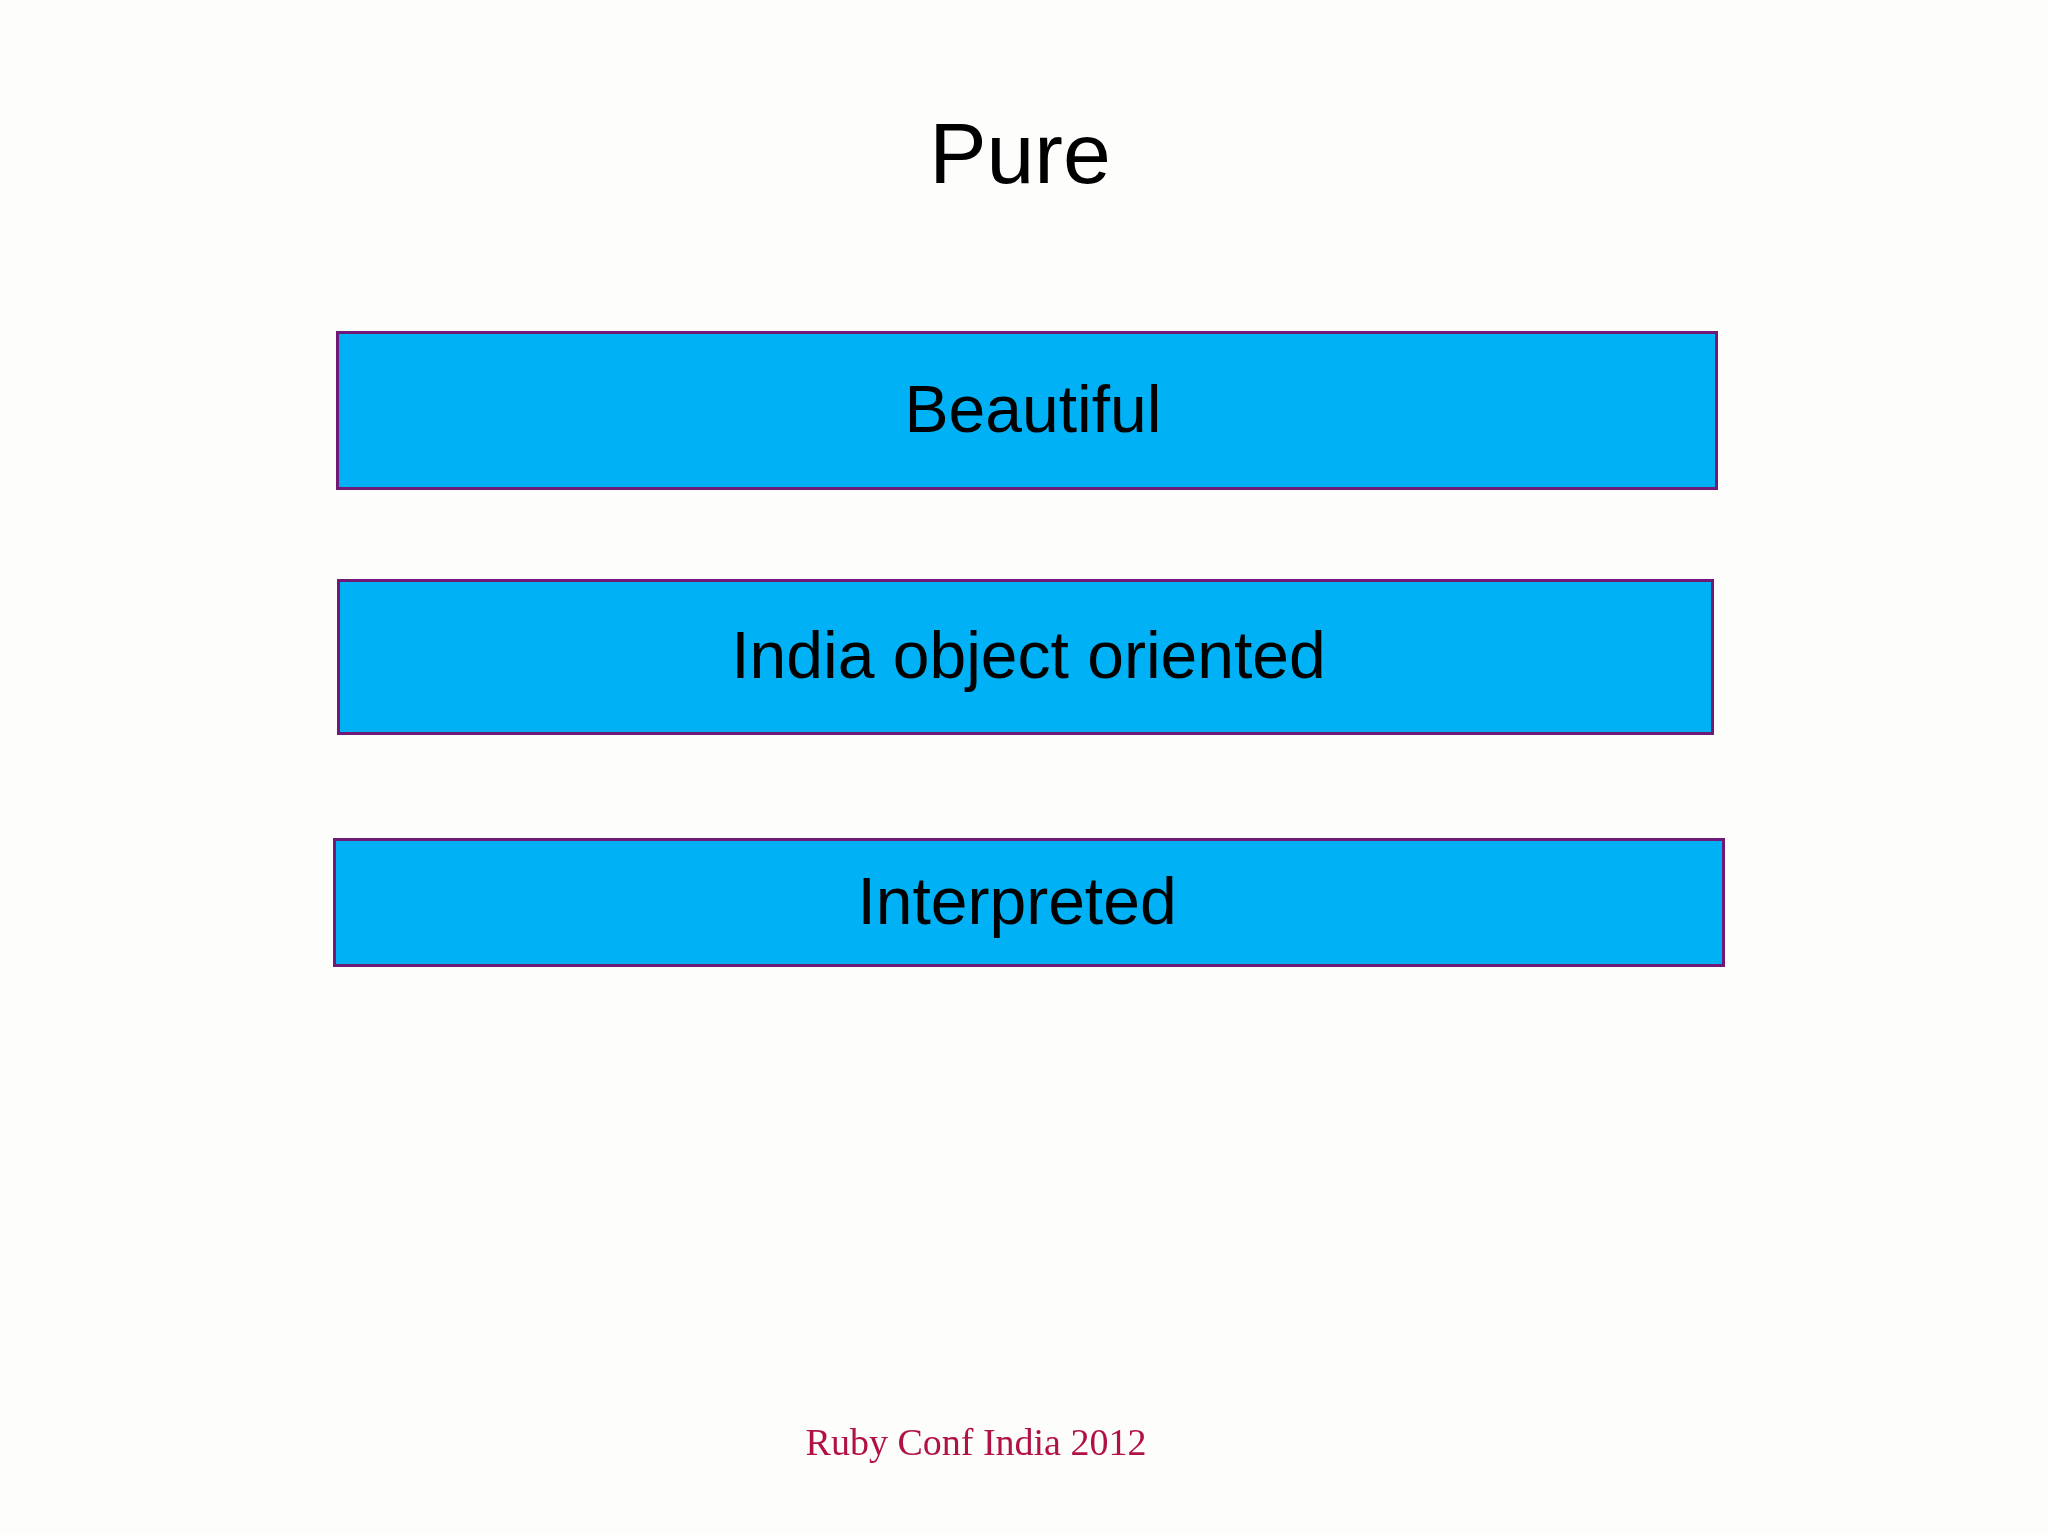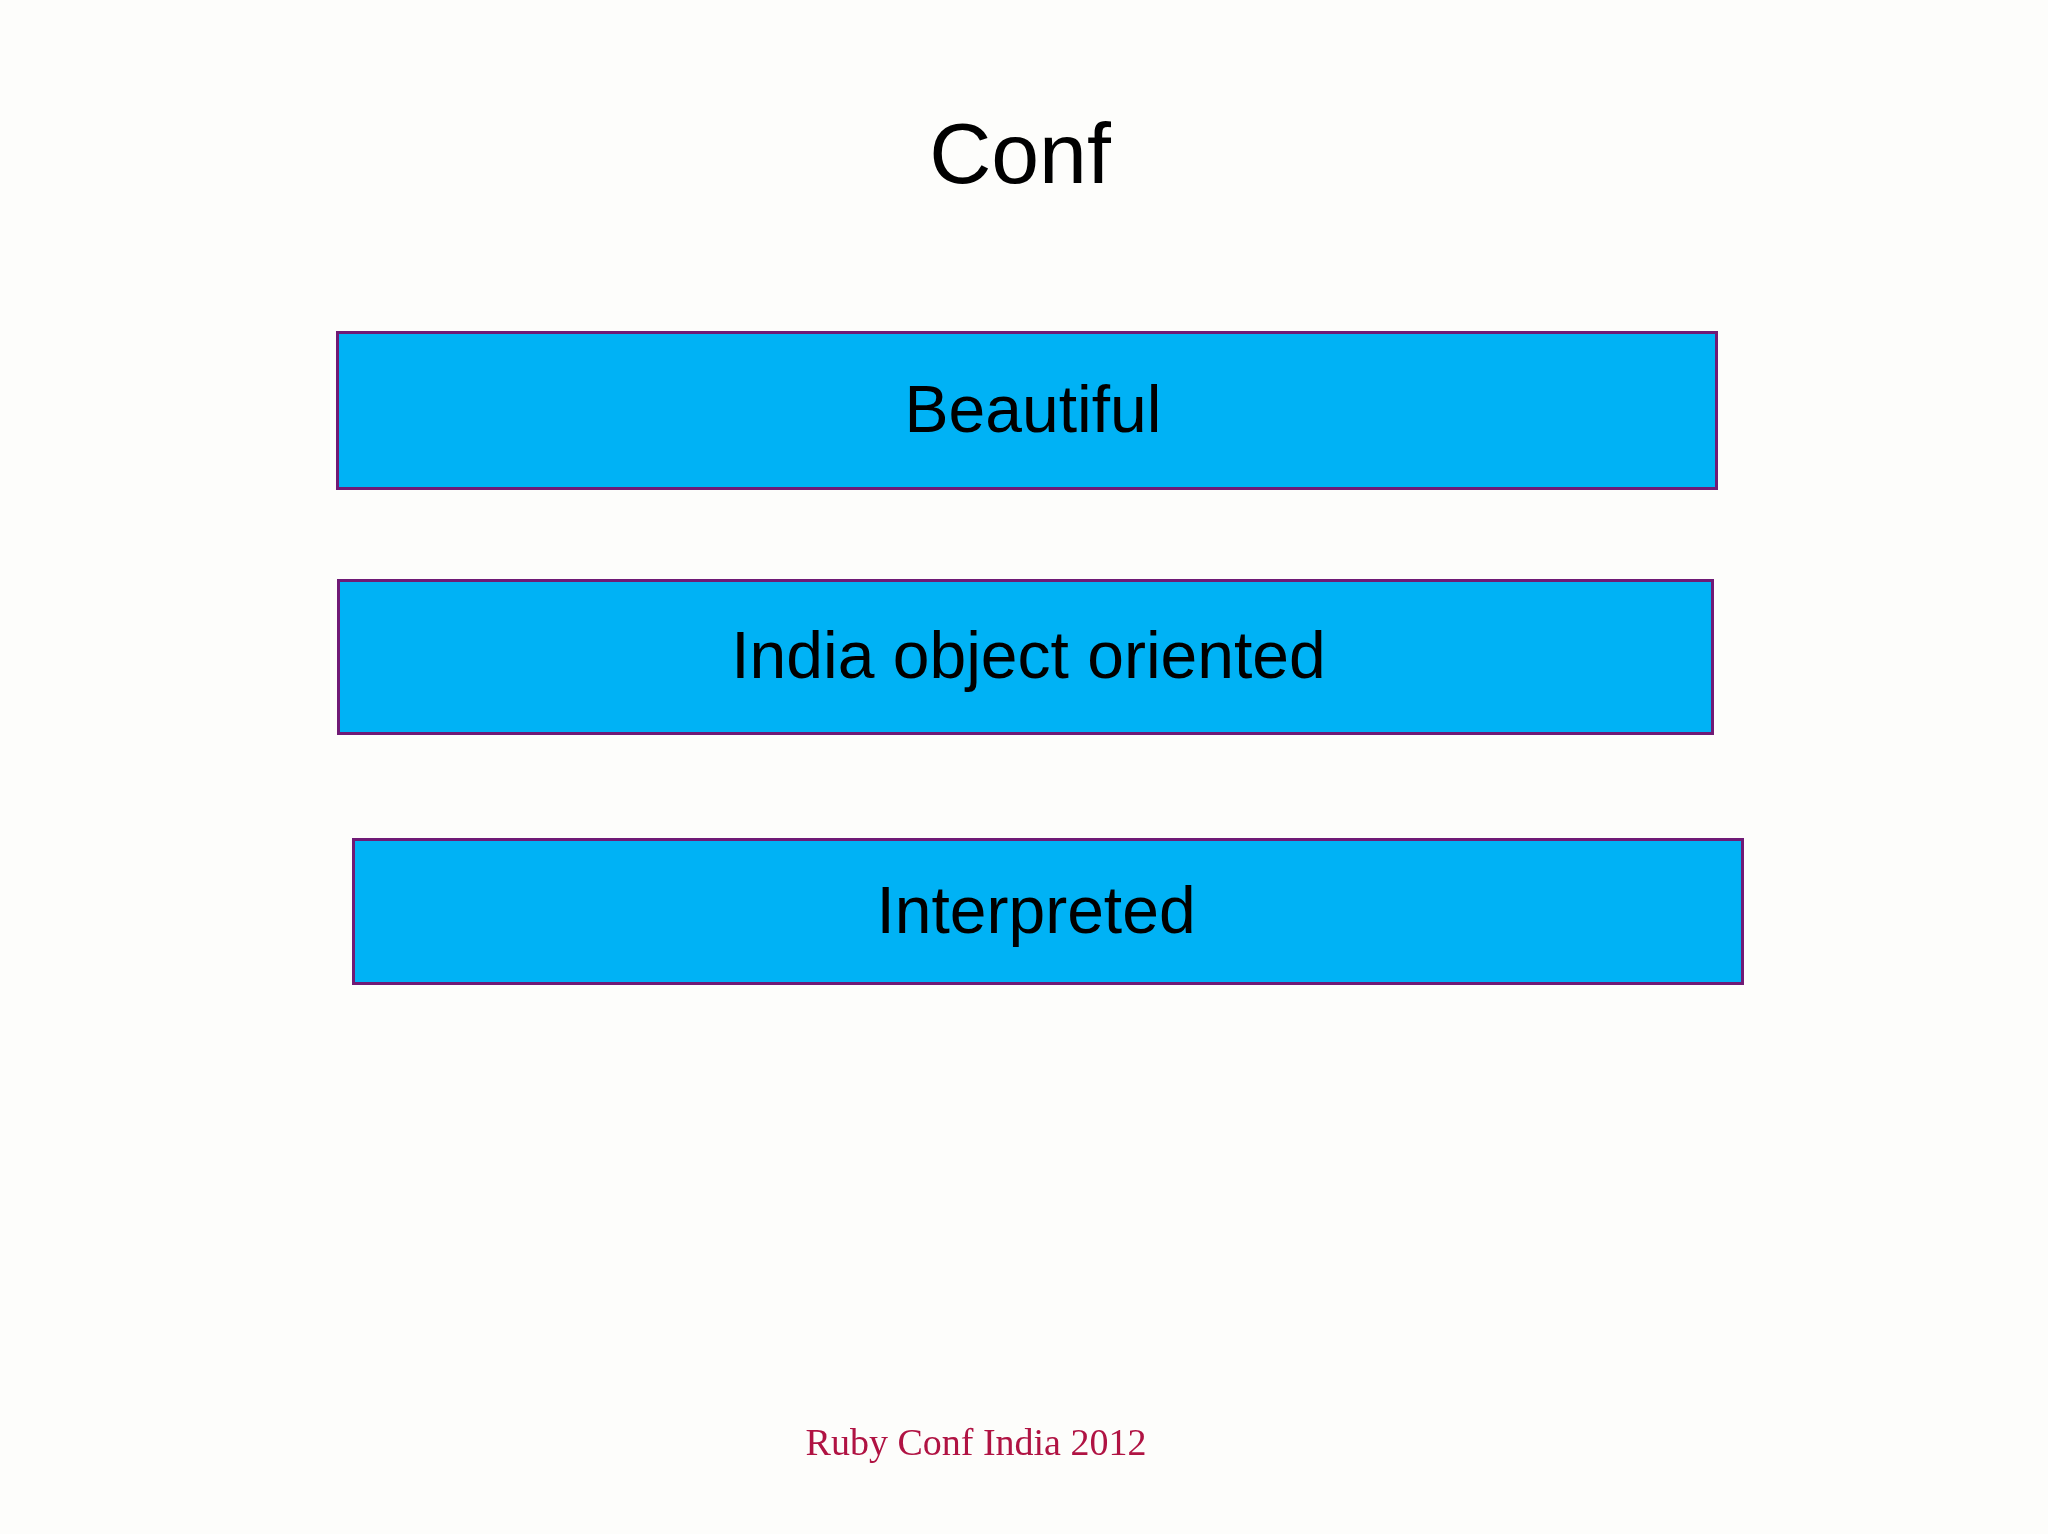--- a/index.html
+++ b/index.html
@@ -76,22 +76,21 @@
     top: 579px;
     width: 1377px;
     height: 156px;
   }
   #bar-2 .bar-label { transform: translate(3px, -2px); }
 
   #bar-3 {
     left: 333px;
     top: 838px;
     width: 1392px;
-    height: 147px;
-    margin-left: 19px;
+    height: 129px;
   }
   #bar-3 .bar-label { transform: translate(-12px, -2px); }
 
   
   .footer {
     position: absolute;
     left: 0;
     top: 1423px;
     width: 1984px;
     text-align: center;
@@ -105,21 +104,21 @@
   .footer > span {
     display: inline-block;
     transform: translateX(-16px);
   }
 </style>
 </head>
 <body>
 
 <div class="slide">
 
-  <h1 class="slide-title"><span>Conf</span></h1>
+  <h1 class="slide-title"><span>Pure</span></h1>
 
   <div class="bar" id="bar-1">
     <span class="bar-label">Beautiful</span>
   </div>
 
   <div class="bar" id="bar-2">
     <span class="bar-label">India object oriented</span>
   </div>
 
   <div class="bar" id="bar-3">

